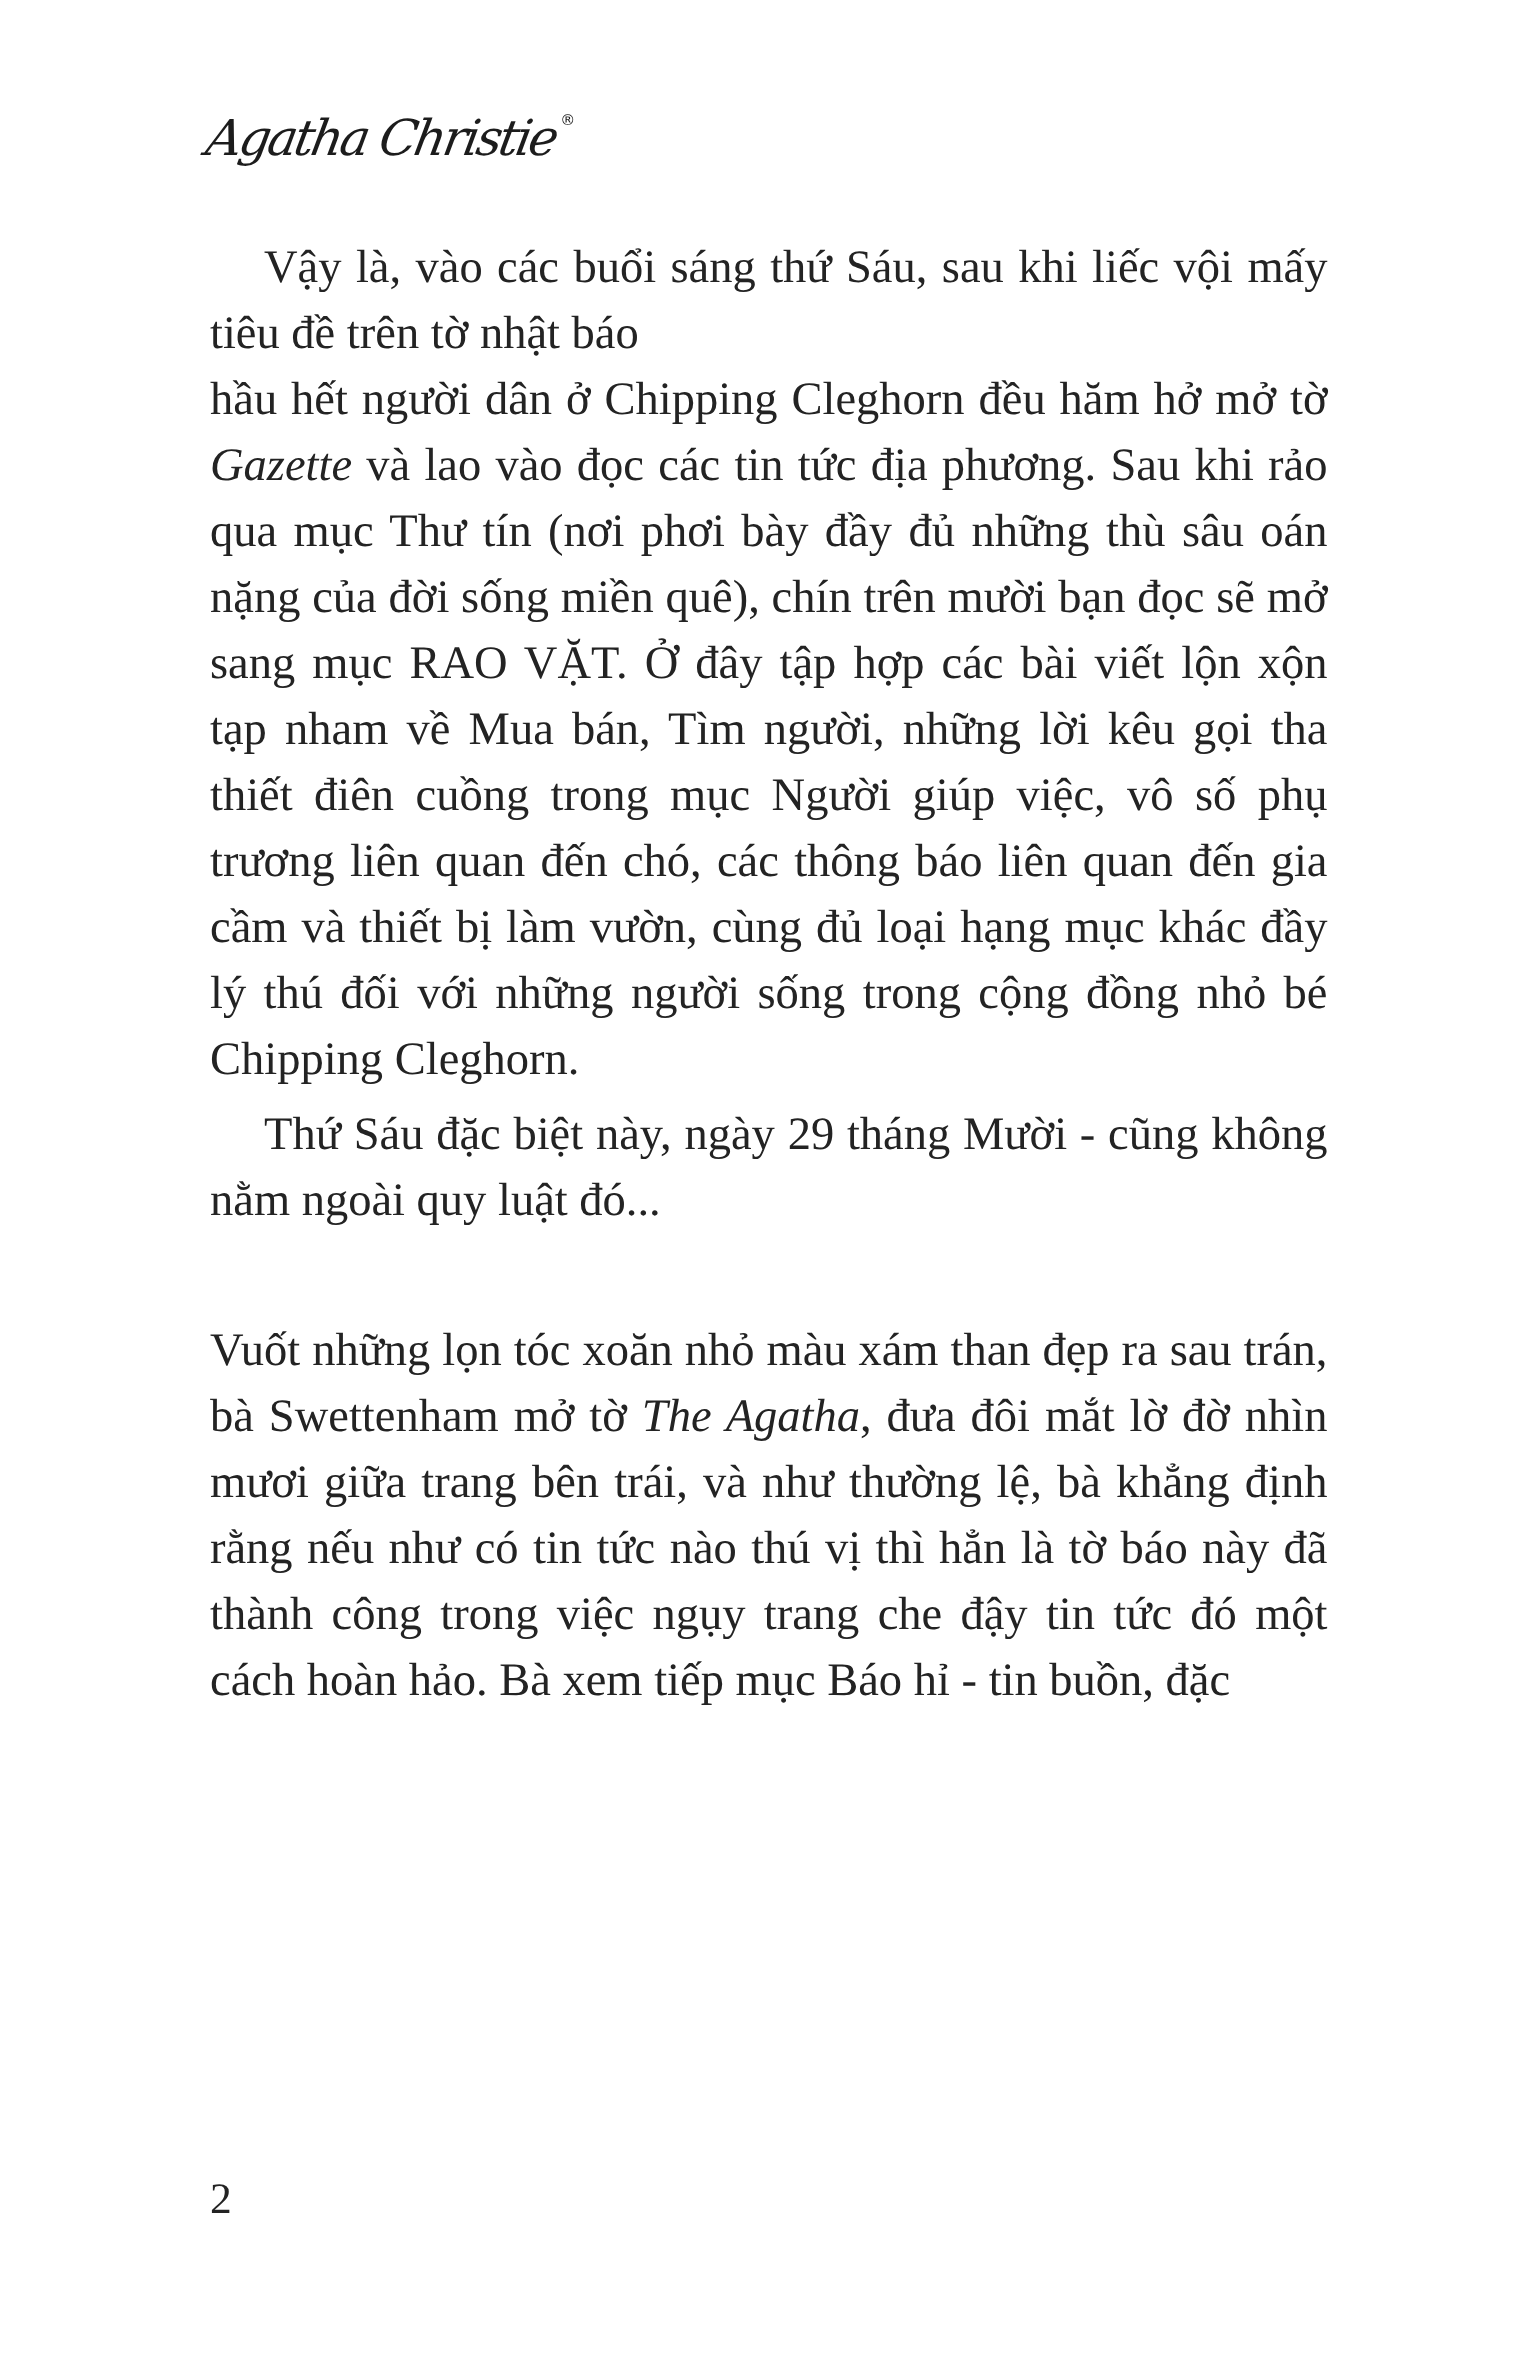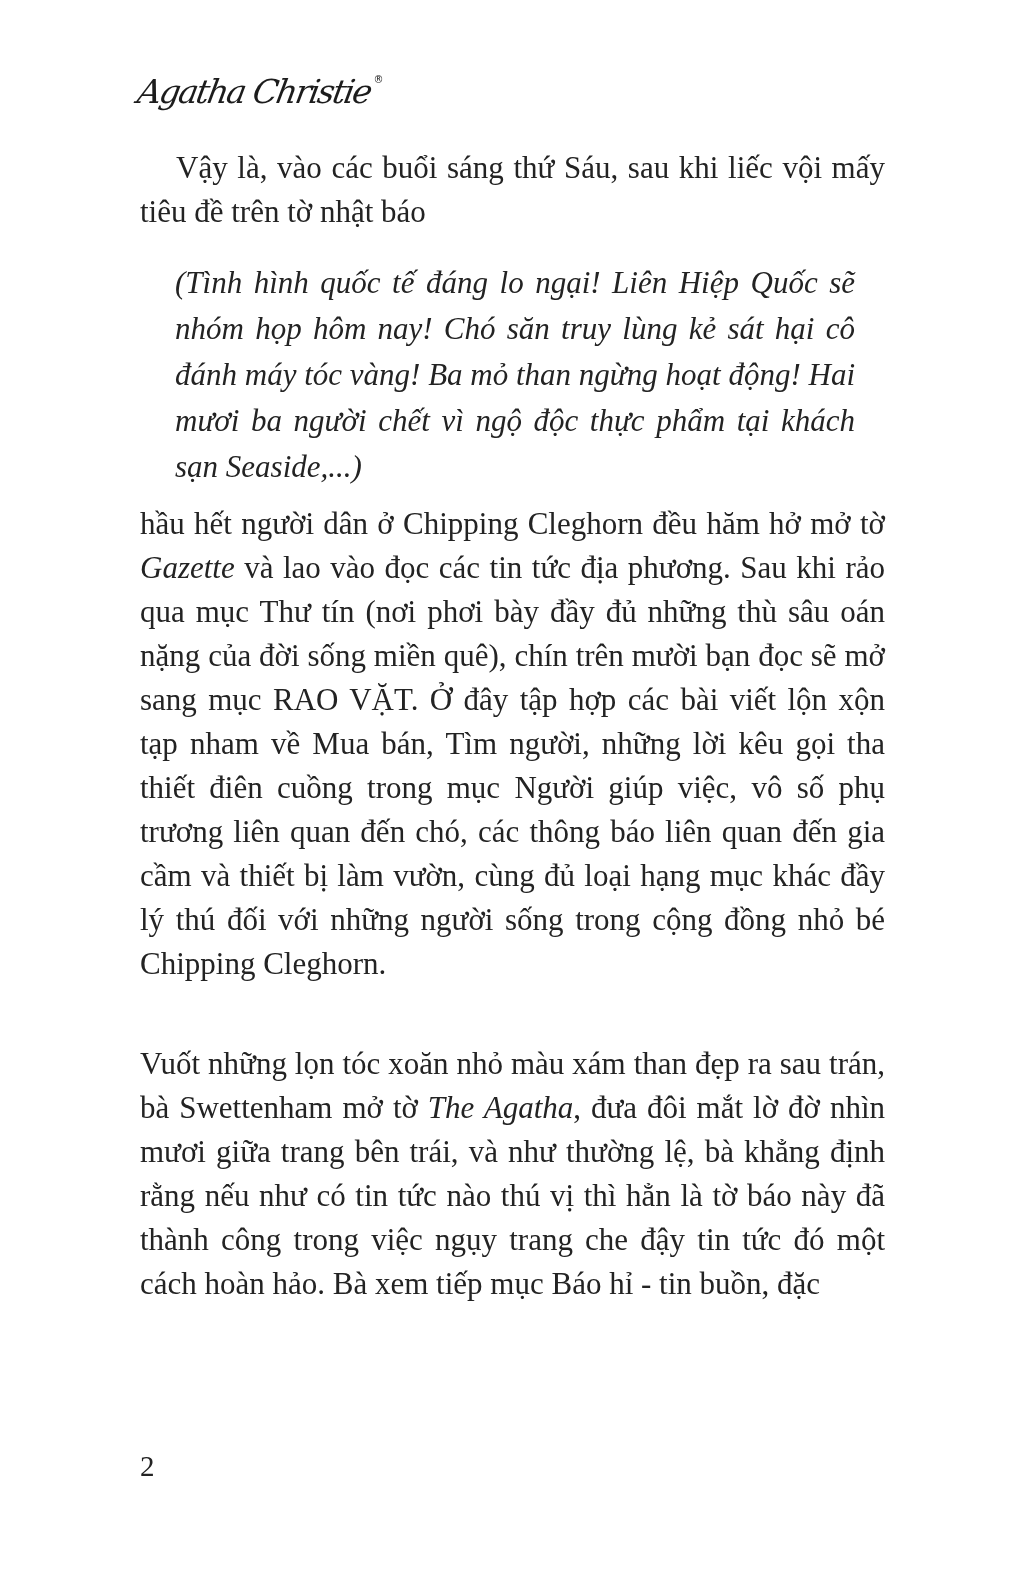--- a/index.html
+++ b/index.html
@@ -38,21 +38,21 @@
     font-size: 10px;
     vertical-align: 20px;
     margin-left: 3px;
     color: #1c1c1c;
     font-family: "DejaVu Sans", sans-serif;
   }
   
   .body-text {
     position: absolute;
     left: 140px;
-    top: 146px;
+    top: 156px;
     width: 745px;
   }
   .para {
     margin: 0;
     font-size: 31px;
     line-height: 44px;
     text-align: justify;
     color: #232323;
   }
   .indent { text-indent: 36px; }
@@ -80,24 +80,24 @@
 <div class="page">
 
   <div class="logo">
     <span class="logo-text">Agatha Christie</span><span class="logo-mark">®</span>
   </div>
 
   <main class="body-text">
 
     <p class="para indent">Vậy là, vào các buổi sáng thứ Sáu, sau khi liếc vội mấy tiêu đề trên tờ nhật báo</p>
 
-    <p class="para headline">(Tình hình quốc tế đáng lo ngại! Liên Hiệp Quốc sẽ nhóm họp hôm nay! Chó săn truy lùng kẻ sát hại cô đánh máy tóc vàng! Ba mỏ than ngừng hoạt động! Hai mươi ba người chết vì ngộ độc thực phẩm tại khách sạn Seaside,...)</p>
 
     <p class="para"><span>hầu hết người dân ở Chipping Cleghorn đều hăm hở mở tờ </span><em>Gazette</em><span> và lao vào đọc các tin tức địa phương. Sau khi rảo qua mục Thư tín (nơi phơi bày đầy đủ những thù sâu oán nặng của đời sống miền quê), chín trên mười bạn đọc sẽ mở sang mục RAO VẶT. Ở đây tập hợp các bài viết lộn xộn tạp nham về Mua bán, Tìm người, những lời kêu gọi tha thiết điên cuồng trong mục Người giúp việc, vô số phụ trương liên quan đến chó, các thông báo liên quan đến gia cầm và thiết bị làm vườn, cùng đủ loại hạng mục khác đầy lý thú đối với những người sống trong cộng đồng nhỏ bé Chipping Cleghorn.</span></p>
 
+    <p class="para indent mt6">Thứ Sáu đặc biệt này, ngày 29 tháng Mười - cũng không nằm ngoài quy luật đó...</p>
 
     <div class="scene-break"></div>
 
     <p class="para"><span>Vuốt những lọn tóc xoăn nhỏ màu xám than đẹp ra sau trán, bà Swettenham mở tờ </span><em>The Agatha</em><span>, đưa đôi mắt lờ đờ nhìn mươi giữa trang bên trái, và như thường lệ, bà khẳng định rằng nếu như có tin tức nào thú vị thì hẳn là tờ báo này đã thành công trong việc ngụy trang che đậy tin tức đó một cách hoàn hảo. Bà xem tiếp mục Báo hỉ - tin buồn, đặc</span></p>
 
   </main>
 
   <div class="folio">2</div>
 
 </div>

